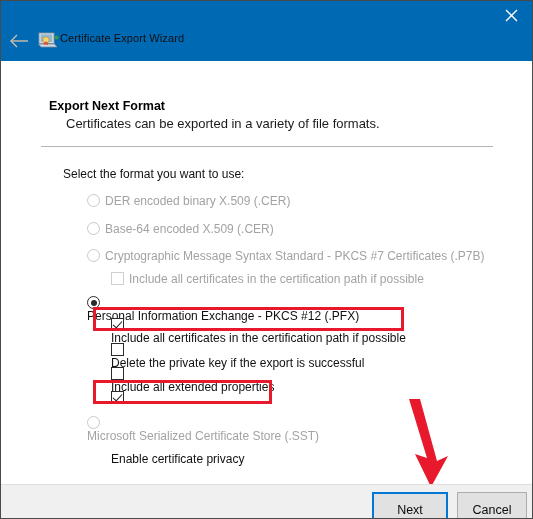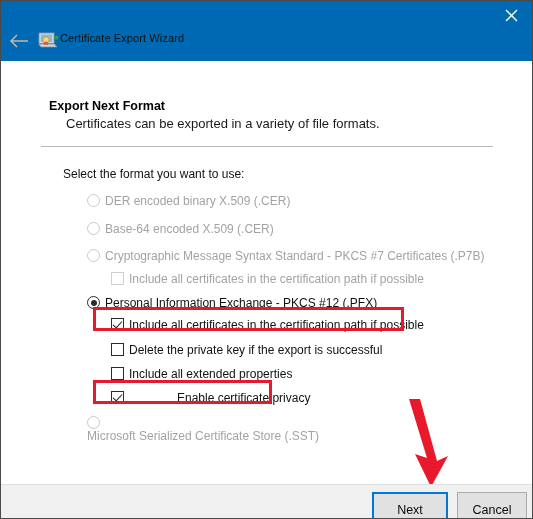--- a/index.html
+++ b/index.html
@@ -110,21 +110,21 @@
     position: absolute;
     display: flex;
     align-items: flex-start;
     font-size: 12px;
     white-space: nowrap;
     height: 20px;
   }
   .opt.lvl1 { left: 86px; }
   .opt.lvl2 { left: 101px; margin-left: 9px; }
   .opt.disabled { color: #a3a3a3; }
-  .opt.enabled  { color: #111111; }
+  .opt.enabled  { color: #111111; flex-direction: column; }
 
   .radio {
     width: 13px;
     height: 13px;
     border-radius: 50%;
     border: 1px solid #c9c9c9;
     background: #ffffff;
     box-sizing: border-box;
     margin-right: 5px;
     flex: 0 0 auto;

